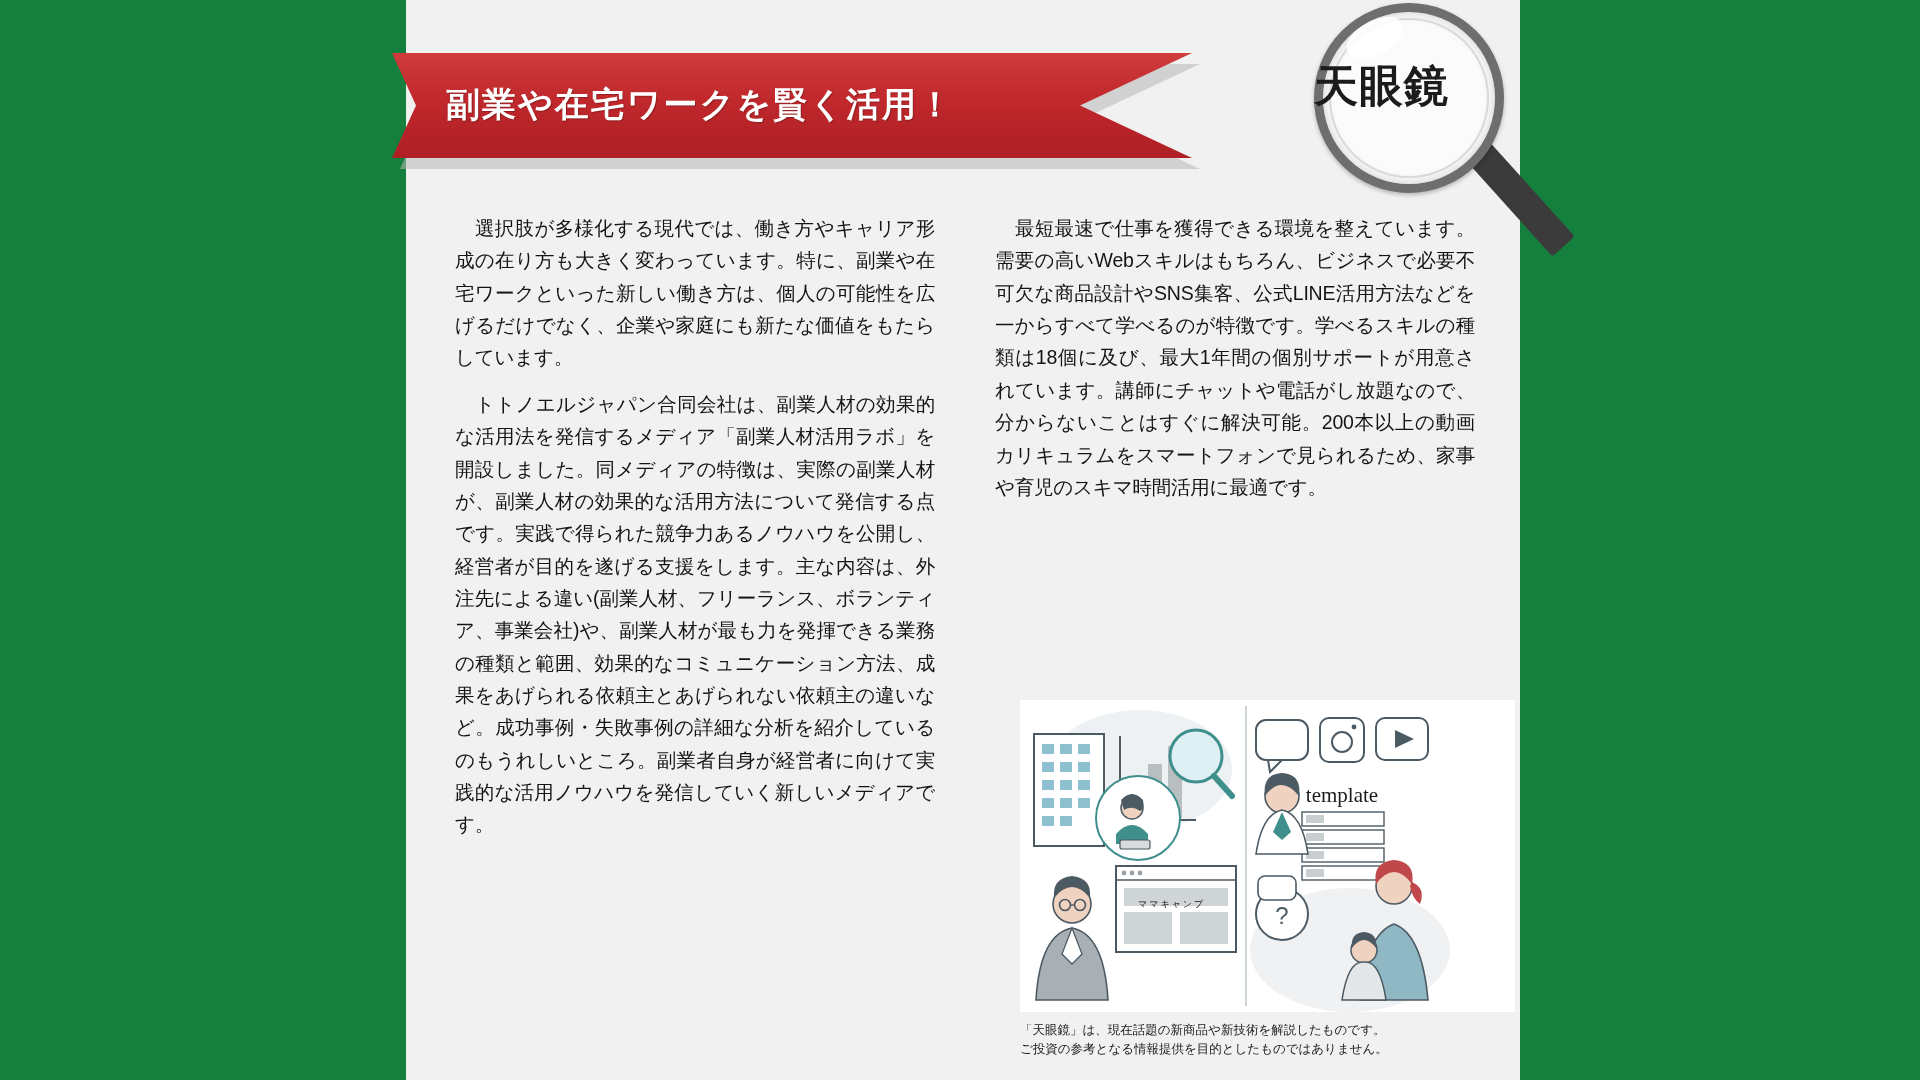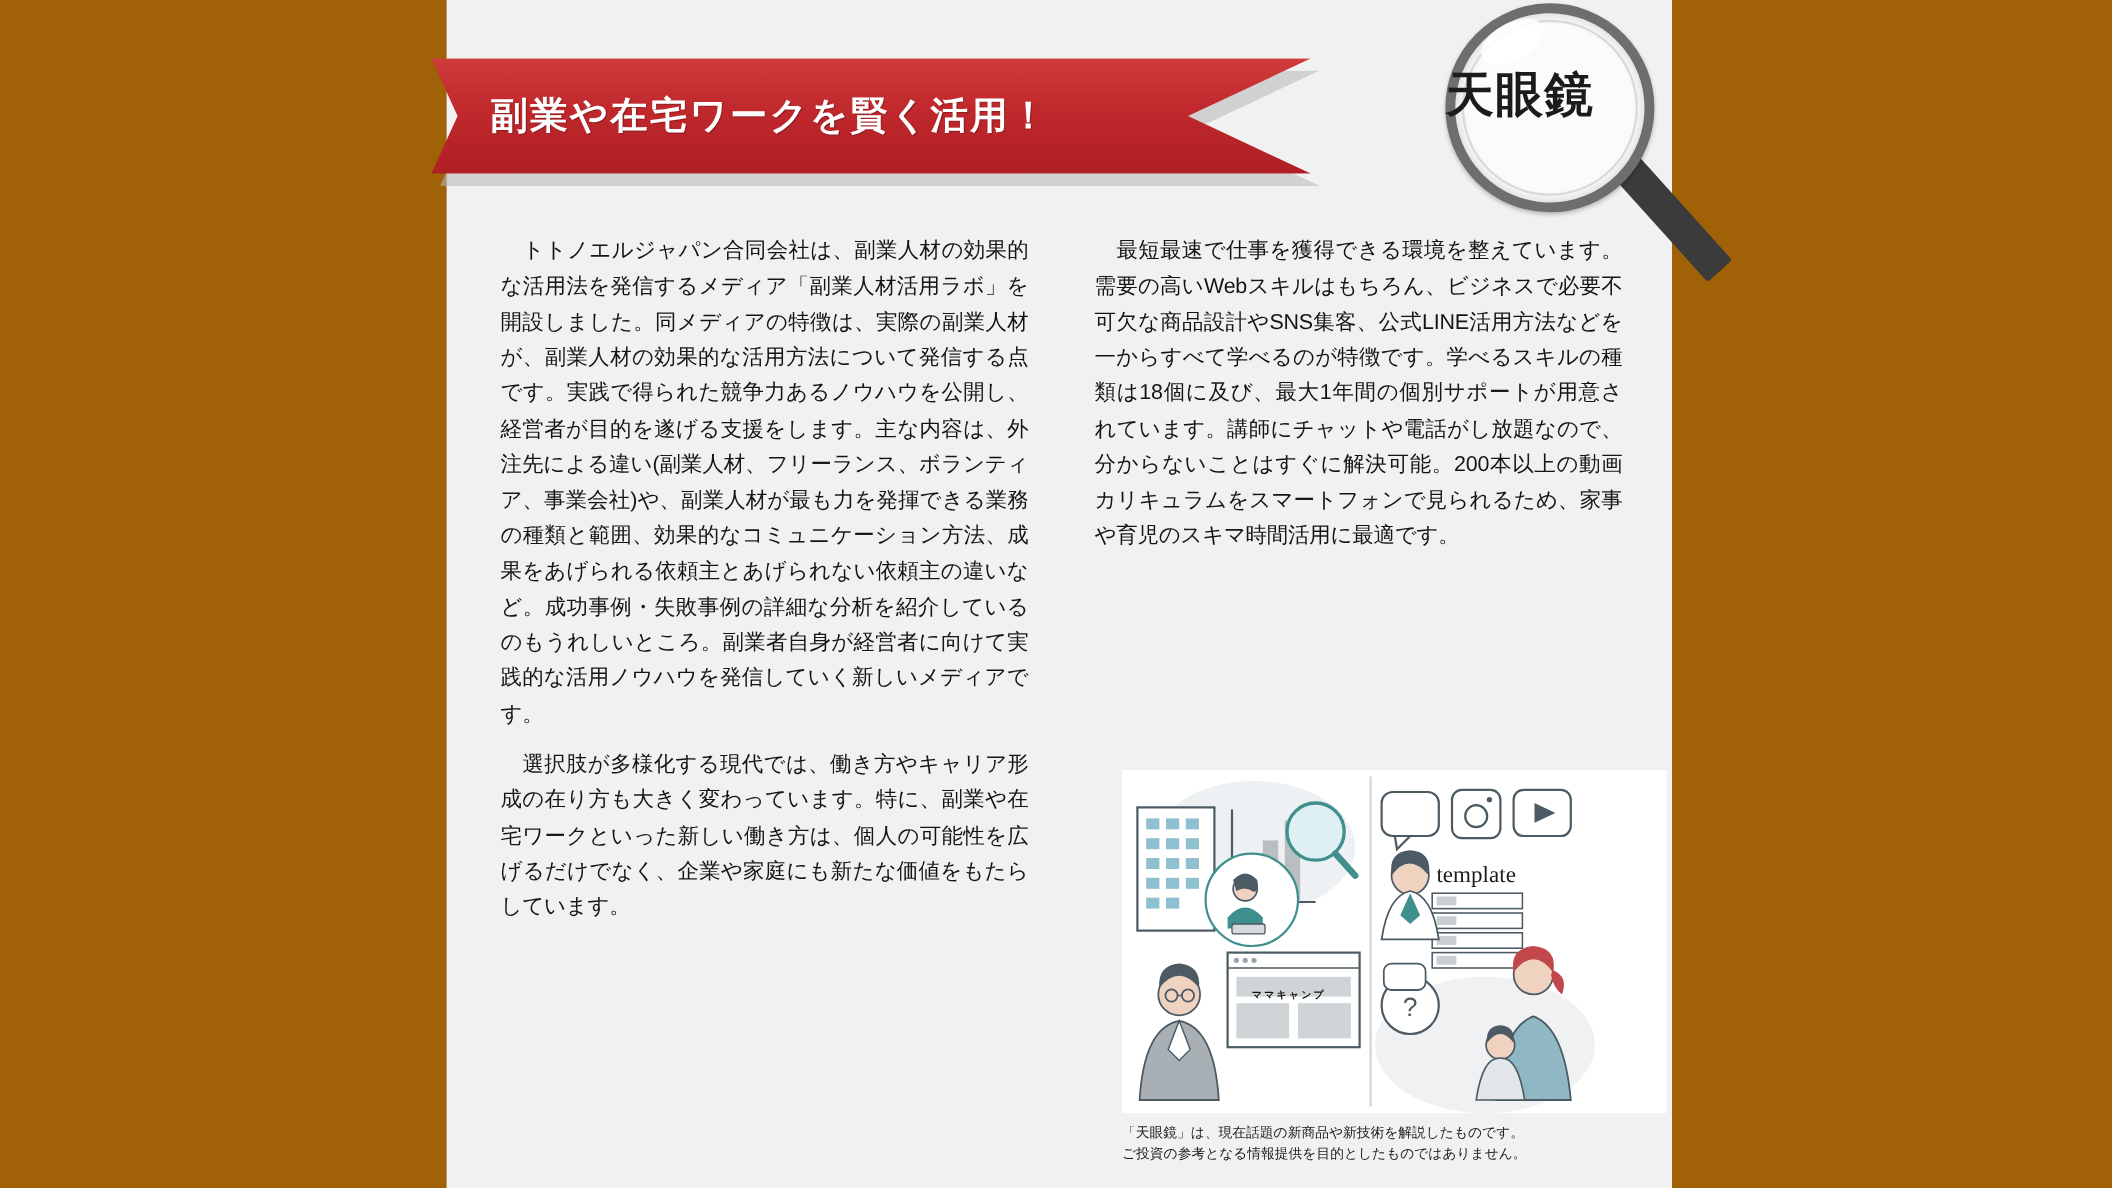--- a/index.html
+++ b/index.html
@@ -10,21 +10,21 @@
     width: 1920px;
     height: 1080px;
     overflow: hidden;
     font-family: "Liberation Sans", sans-serif;
   }
 
   #page {
     position: relative;
     width: 1920px;
     height: 1080px;
-    background: #a16207;
+    background: #15803d;
   }
 
   
   .sheet {
     position: absolute;
     left: 406px;
     top: 0px;
     width: 1114px;
     height: 1080px;
     background: #f1f1f1;
@@ -198,22 +198,22 @@
 
   <div class="magnifier">
     <div class="mag-handle"></div>
     <div class="mag-ring"></div>
     <div class="mag-gloss"></div>
     <div class="mag-text">天眼鏡</div>
   </div>
 
   <div class="columns">
     <div class="col col-left">
+      <p class="para">選択肢が多様化する現代では、働き方やキャリア形成の在り方も大きく変わっています。特に、副業や在宅ワークといった新しい働き方は、個人の可能性を広げるだけでなく、企業や家庭にも新たな価値をもたらしています。</p>
       <p class="para">トトノエルジャパン合同会社は、副業人材の効果的な活用法を発信するメディア「副業人材活用ラボ」を開設しました。同メディアの特徴は、実際の副業人材が、副業人材の効果的な活用方法について発信する点です。実践で得られた競争力あるノウハウを公開し、経営者が目的を遂げる支援をします。主な内容は、外注先による違い(副業人材、フリーランス、ボランティア、事業会社)や、副業人材が最も力を発揮できる業務の種類と範囲、効果的なコミュニケーション方法、成果をあげられる依頼主とあげられない依頼主の違いなど。成功事例・失敗事例の詳細な分析を紹介しているのもうれしいところ。副業者自身が経営者に向けて実践的な活用ノウハウを発信していく新しいメディアです。</p>
-      <p class="para">選択肢が多様化する現代では、働き方やキャリア形成の在り方も大きく変わっています。特に、副業や在宅ワークといった新しい働き方は、個人の可能性を広げるだけでなく、企業や家庭にも新たな価値をもたらしています。</p>
     </div>
     <div class="col col-right">
       <p class="para">最短最速で仕事を獲得できる環境を整えています。需要の高いWebスキルはもちろん、ビジネスで必要不可欠な商品設計やSNS集客、公式LINE活用方法などを一からすべて学べるのが特徴です。学べるスキルの種類は18個に及び、最大1年間の個別サポートが用意されています。講師にチャットや電話がし放題なので、分からないことはすぐに解決可能。200本以上の動画カリキュラムをスマートフォンで見られるため、家事や育児のスキマ時間活用に最適です。</p>
     </div>
   </div>
 
   <div class="illus">
     <svg width="445" height="312" viewBox="0 0 445 312">
       <rect x="0" y="0" width="445" height="312" fill="#ffffff"></rect>
 
@@ -306,21 +306,21 @@
       <rect x="238" y="176" width="38" height="24" rx="7" fill="#ffffff" stroke="#4b5a63" stroke-width="1.6"></rect>
 
       <circle cx="374" cy="186" r="18" fill="#f0d2c0" stroke="#4b5a63" stroke-width="1.6"></circle>
       <path d="M356 184 q18 -24 36 0 q4 -22 -18 -24 q-22 2 -18 24 z" fill="#c0484a"></path>
       <path d="M392 182 q14 6 8 22 q-8 -6 -10 -18 z" fill="#c0484a"></path>
       <path d="M340 300 q6 -66 34 -76 q28 10 34 76 z" fill="#8fb7c4" stroke="#4b5a63" stroke-width="1.6"></path>
       <circle cx="344" cy="250" r="13" fill="#f0d2c0" stroke="#4b5a63" stroke-width="1.5"></circle>
       <path d="M332 248 q12 -16 24 0 q2 -15 -12 -16 q-14 1 -12 16 z" fill="#4b5a63"></path>
       <path d="M322 300 q6 -40 22 -38 q16 -2 22 38 z" fill="#e3e7e9" stroke="#4b5a63" stroke-width="1.5"></path>
     </svg>
-    <span class="ruby" style="left:118px; top:198px;font-weight:bold;">ママキャンプ</span>
+    <span class="ruby" style="left:118px; top:198px;">ママキャンプ</span>
   </div>
 
   <div class="disclaimer">
     <div>「天眼鏡」は、現在話題の新商品や新技術を解説したものです。</div>
     <div>ご投資の参考となる情報提供を目的としたものではありません。</div>
   </div>
 
 </div>
 
 </body></html>

